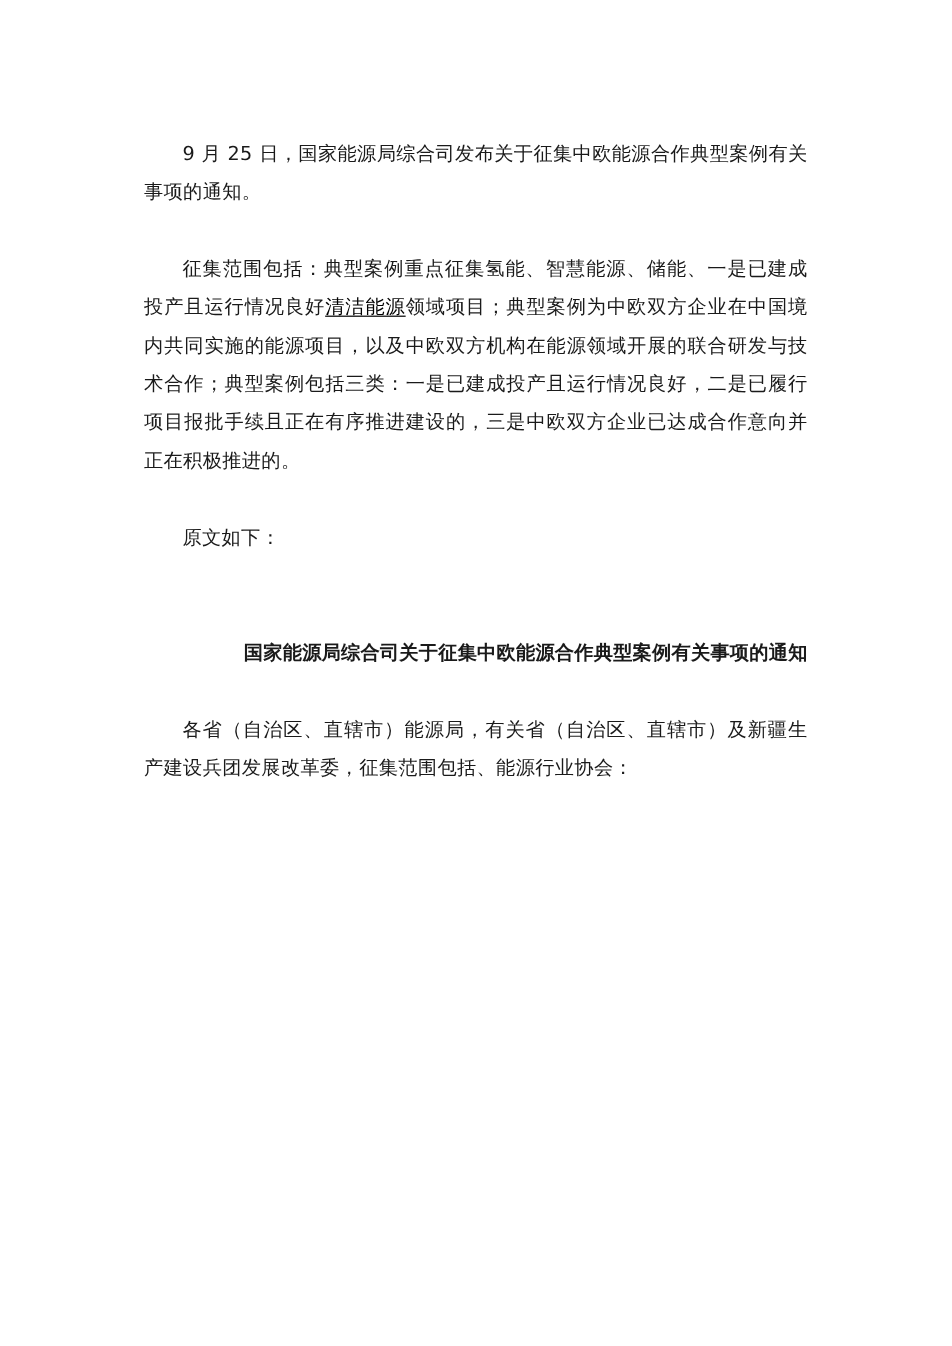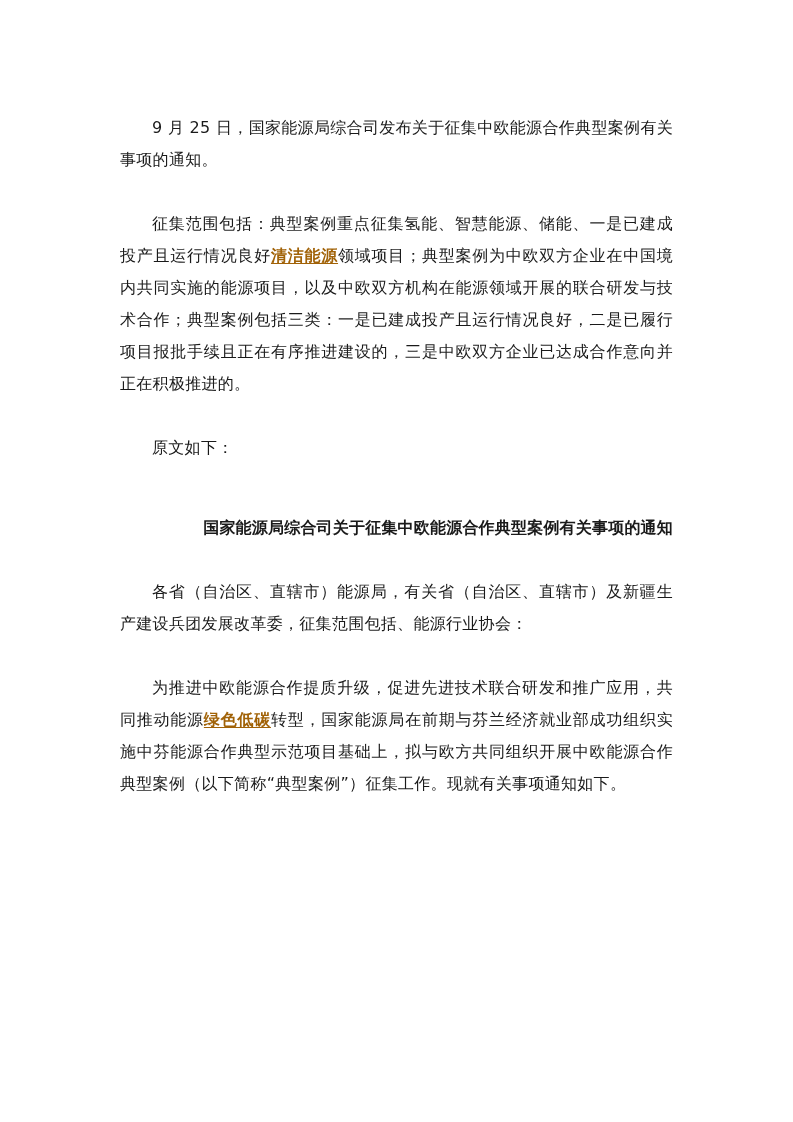--- a/index.html
+++ b/index.html
@@ -34,37 +34,35 @@
       font-size: 16px;
       line-height: 32px;
       font-weight: bold;
       text-align: right;
       margin: 0 0 32px 0;
       padding-left: 36px;
       letter-spacing: 0.2px;
       white-space: nowrap;
     }
     a.link {
-      color: #a16207;
+      color: #000000;
       text-decoration: underline;
       text-underline-offset: 2px;
-      font-weight: bold;
     }
-    .gap-after-yuanwen { margin-bottom: 48px; }
+    .gap-after-yuanwen { margin-bottom: 64px; }
   </style>
 </head>
 <body>
 
 <div class="page">
 
   <p class="para p1">9 月 25 日，国家能源局综合司发布关于征集中欧能源合作典型案例有关事项的通知。</p>
 
   <p class="para"><span>征集范围包括：典型案例重点征集氢能、智慧能源、储能、一是已建成投产且运行情况良好</span><a class="link">清洁能源</a><span>领域项目；典型案例为中欧双方企业在中国境内共同实施的能源项目，以及中欧双方机构在能源领域开展的联合研发与技术合作；典型案例包括三类：一是已建成投产且运行情况良好，二是已履行项目报批手续且正在有序推进建设的，三是中欧双方企业已达成合作意向并正在积极推进的。</span></p>
 
   <p class="para gap-after-yuanwen">原文如下：</p>
 
   <h2 class="title">国家能源局综合司关于征集中欧能源合作典型案例有关事项的通知</h2>
 
   <p class="para">各省（自治区、直辖市）能源局，有关省（自治区、直辖市）及新疆生产建设兵团发展改革委，征集范围包括、能源行业协会：</p>
 
-  <p class="para"><span>为推进中欧能源合作提质升级，促进先进技术联合研发和推广应用，共同推动能源</span><a class="link">绿色低碳</a><span>转型，国家能源局在前期与芬兰经济就业部成功组织实施中芬能源合作典型示范项目基础上，拟与欧方共同组织开展中欧能源合作典型案例（以下简称“典型案例”）征集工作。现就有关事项通知如下。</span></p>
 
 </div>
 
 </body></html>

